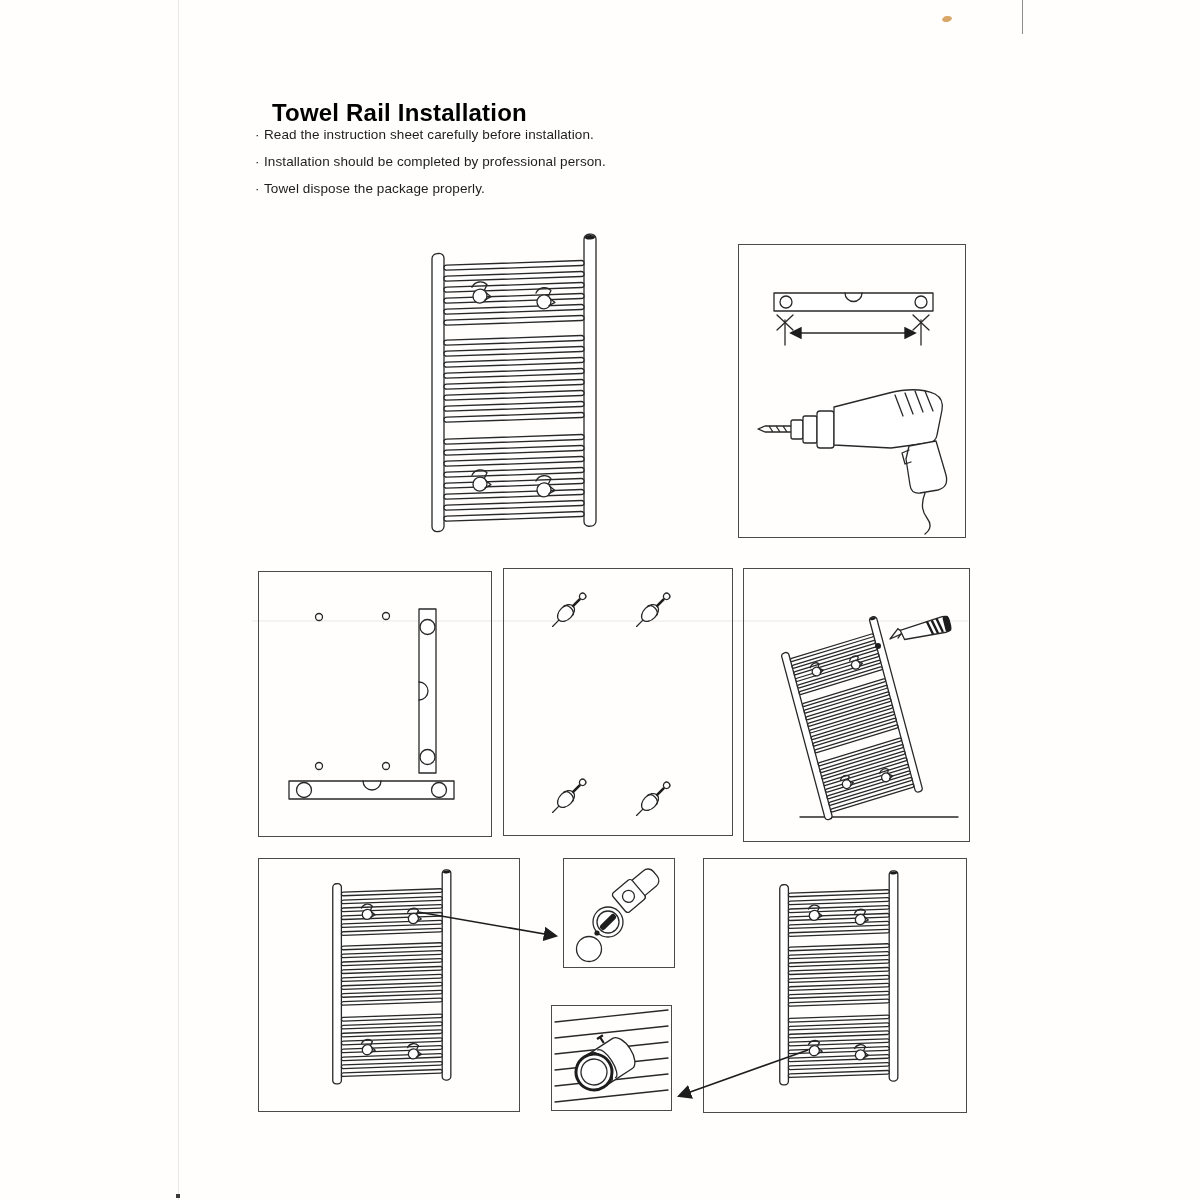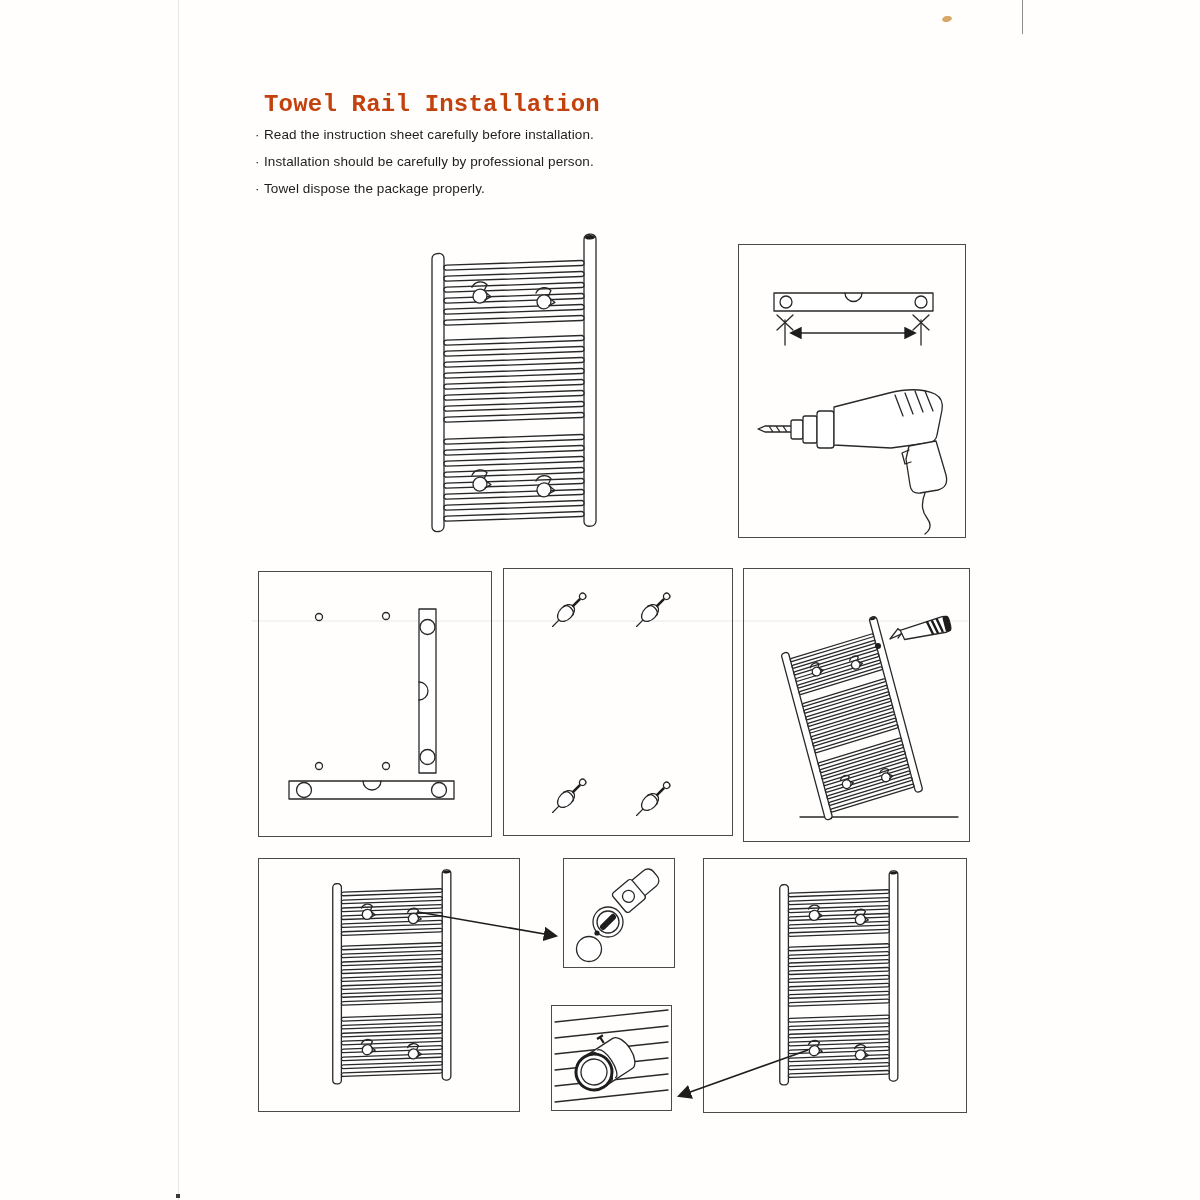--- a/index.html
+++ b/index.html
@@ -2,21 +2,21 @@
 <html><head>
 <meta charset="utf-8">
 <style>
   html,body{margin:0;padding:0;background:#ffffff;}
   .page{
     position:relative;width:1200px;height:1200px;background:#fffefd;
     overflow:hidden;font-family:"Liberation Sans", sans-serif;color:#1b1b1b;
   }
   .title{
     position:absolute;left:264px;top:91px;font-size:24px;font-weight:bold;
-    letter-spacing:.2px;color:#c2410c;margin:0;font-family:Liberation Mono, monospace;
+    letter-spacing:.2px;color:#000000;margin:8px;
   }
   .bullets{position:absolute;left:255px;top:127px;}
   .bullet{display:flex;align-items:flex-start;font-size:13.5px;color:#1d1d1d;
     height:27px;letter-spacing:.1px;}
   .bullet .mark{width:9px;color:#1d1d1d;}
   .panel{position:absolute;border:1px solid #4a4a4a;background:transparent;box-sizing:border-box;}
   .panel svg,.figure svg{display:block;}
   .figure{position:absolute;}
   .overlay{position:absolute;left:0;top:0;width:1200px;height:1200px;pointer-events:none;}
   .artifact{position:absolute;}
@@ -42,21 +42,21 @@
   <div class="artifact streak"></div>
 
   <h1 class="title">Towel Rail Installation</h1>
   <div class="bullets">
     <div class="bullet">
       <span class="mark">·</span>
       <span>Read the instruction sheet carefully before installation.</span>
     </div>
     <div class="bullet">
       <span class="mark">·</span>
-      <span>Installation should be carefully by professional person.</span>
+      <span>Installation should be completed by professional person.</span>
     </div>
     <div class="bullet">
       <span class="mark">·</span>
       <span>Towel dispose the package properly.</span>
     </div>
   </div>
 
   <svg width="0" height="0" style="position:absolute" aria-hidden="true">
     <defs>
       <marker id="ah" viewBox="0 0 10 10" refX="8.5" refY="5" markerWidth="9" markerHeight="9" orient="auto-start-reverse">

